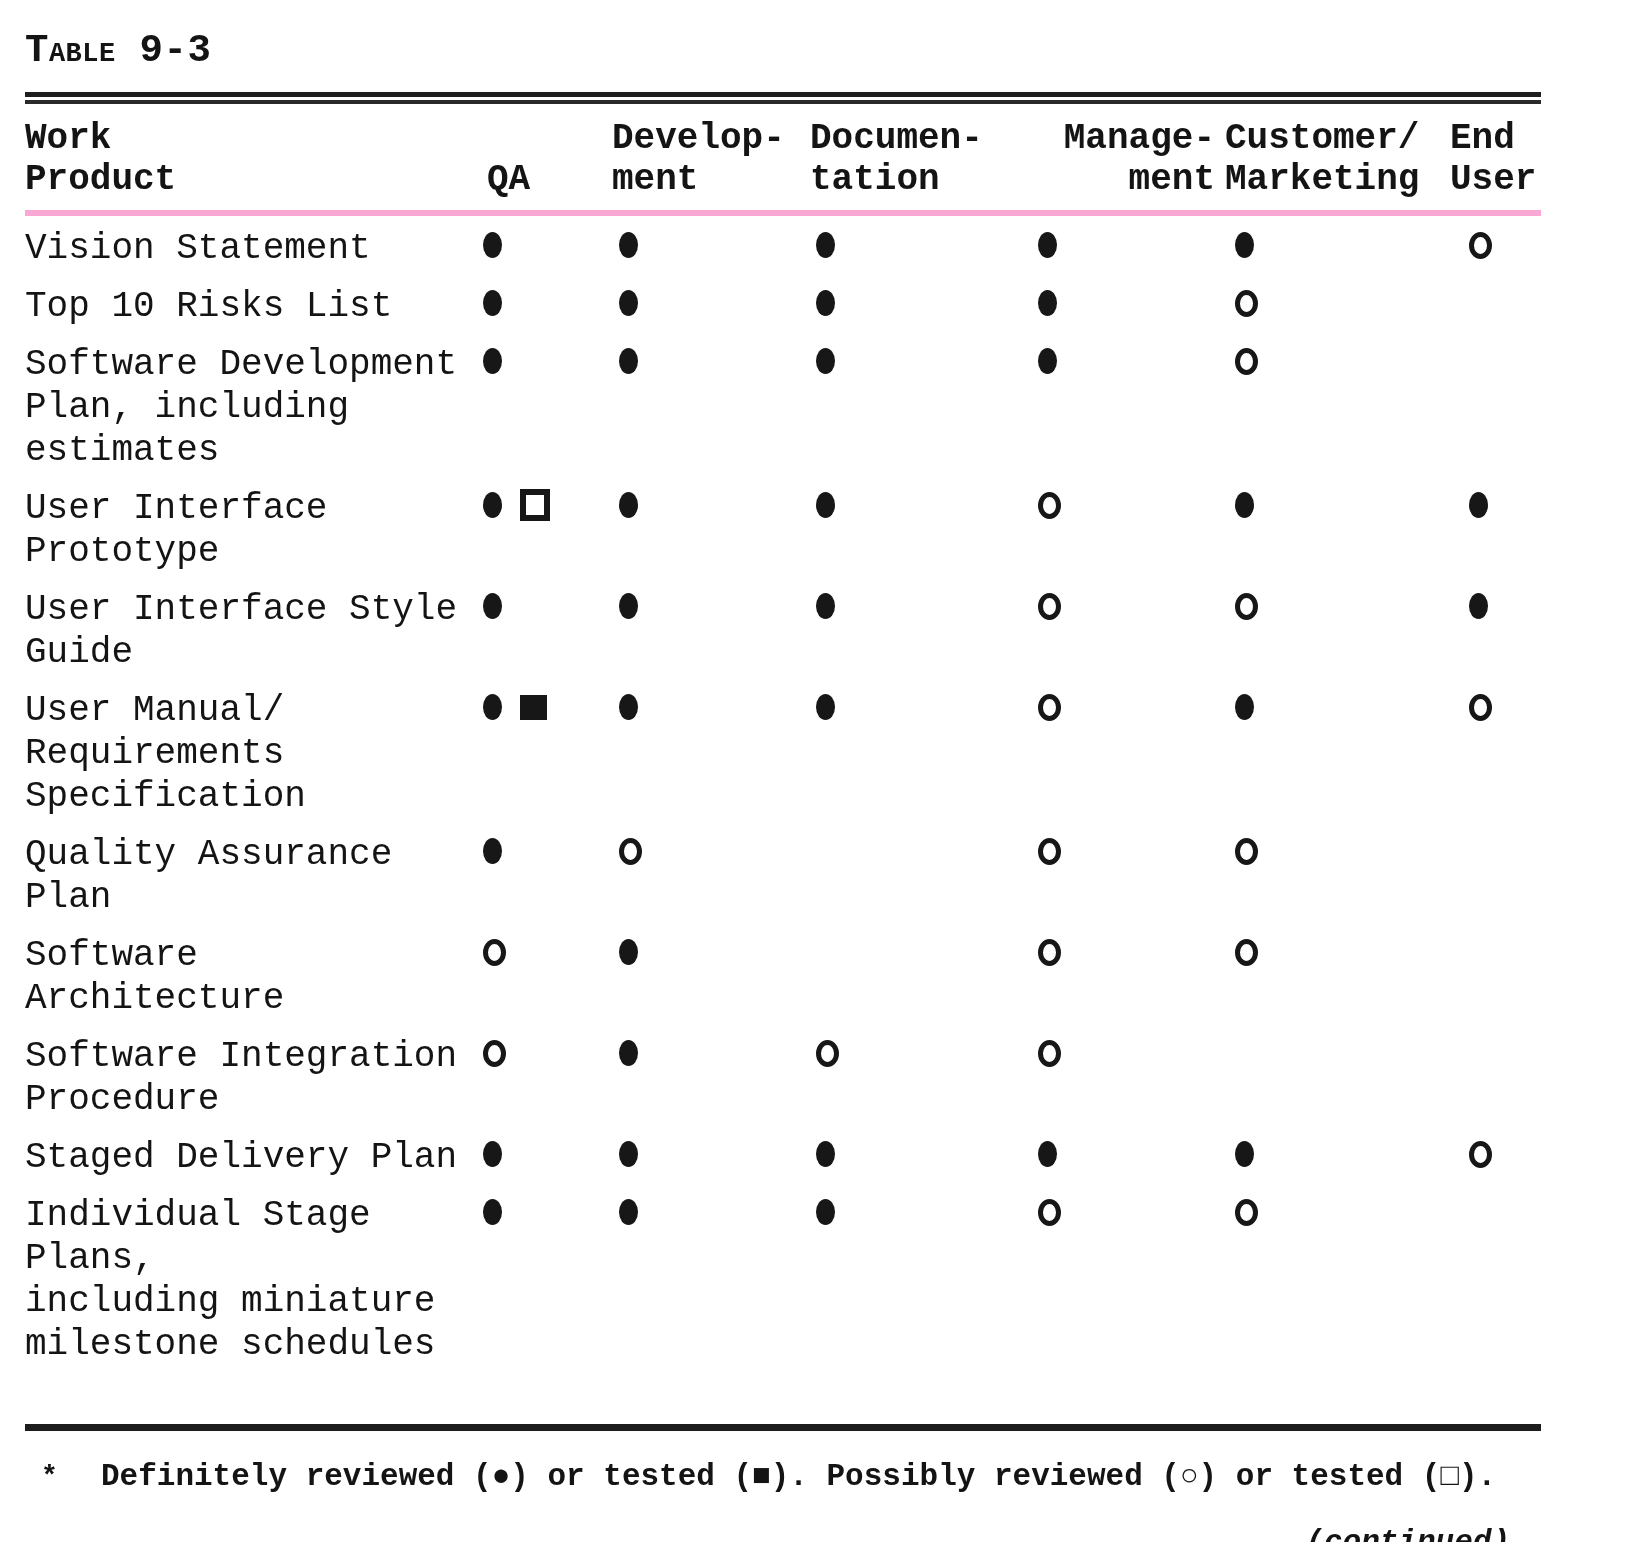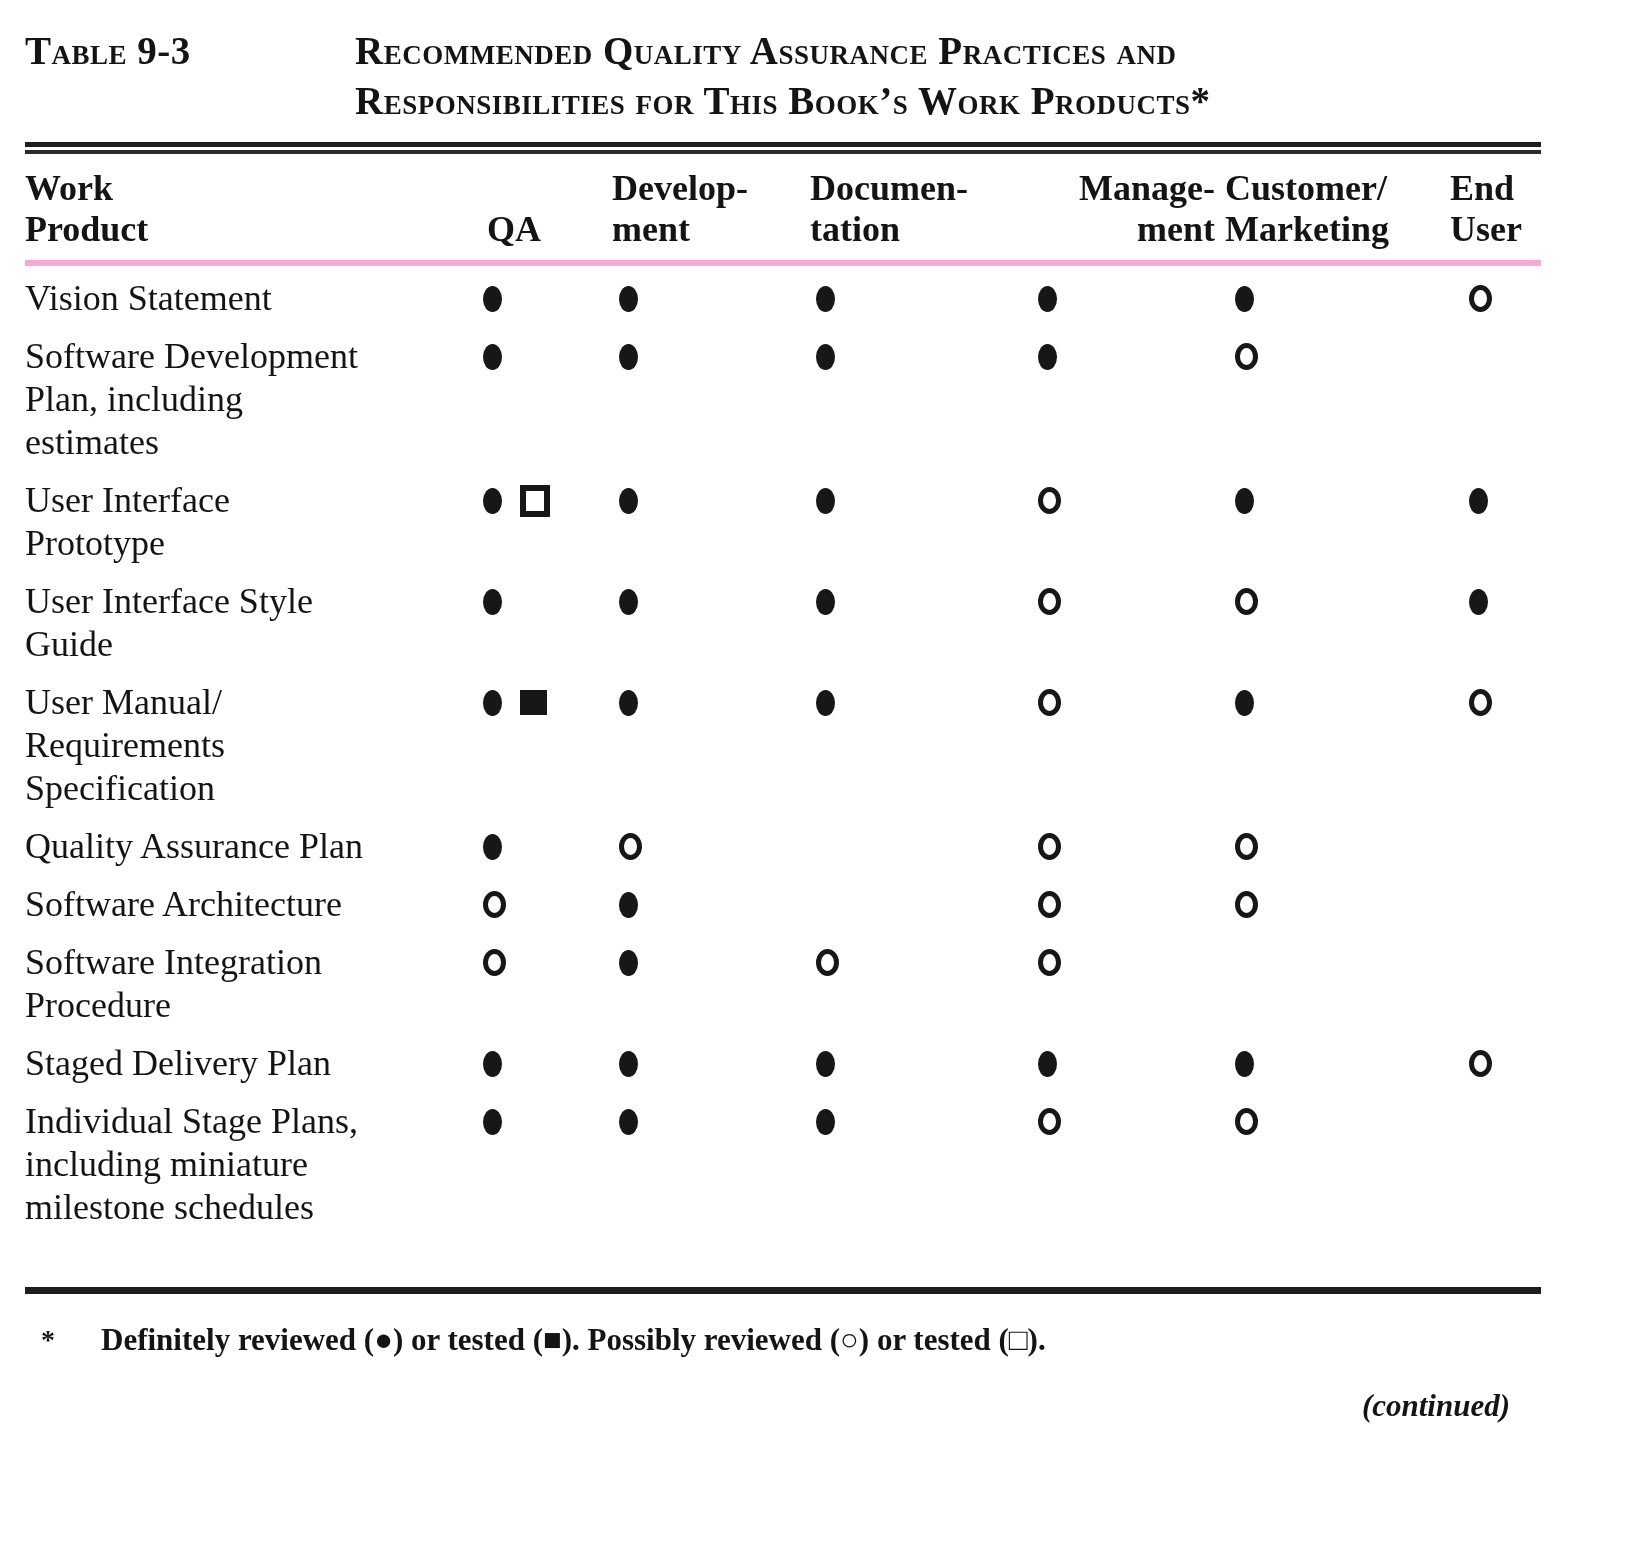--- a/index.html
+++ b/index.html
@@ -7,20 +7,21 @@
     width:1632px; height:1542px; overflow:hidden;
     color:#141414;
     font-family:"Liberation Serif", serif;
     -webkit-font-smoothing:antialiased;
   }
   .page {
     position:relative;
     width:1596px; height:1542px;
     box-sizing:border-box;
     padding:26px 25px 0 25px;
+    font-family:Liberation Mono, monospace;
   }
 
   
   .heading { display:flex; align-items:flex-start; margin-bottom:16px; }
   .table-label {
     width:330px; flex:0 0 330px;
     font-variant:small-caps; font-weight:bold;
     font-size:39px; line-height:50px; letter-spacing:0.5px;
   }
   .table-title {
@@ -108,24 +109,20 @@
     font-weight:bold; font-style:italic; font-size:31px;
   }
 </style>
 </head>
 <body>
 
 <div class="page">
 
   <div class="heading">
     <div class="table-label">Table 9-3</div>
-    <div class="table-title">
-      <div>Recommended Quality Assurance Practices and</div>
-      <div>Responsibilities for This Book’s Work Products*</div>
-    </div>
   </div>
 
   <div class="rule-double"></div>
 
   <table class="qa">
     <colgroup>
       <col class="c-product">
         <col class="c-qa">
         <col class="c-dev">
       <col class="c-doc">
@@ -172,20 +169,31 @@
           </td>
           <td class="sym c1"><span class="mark dot"></span></td>
           <td class="sym c2"><span class="mark dot"></span></td>
           <td class="sym c3"><span class="mark dot"></span></td>
           <td class="sym c4"><span class="mark dot"></span></td>
           <td class="sym c5"><span class="mark dot"></span></td>
           <td class="sym c6"><span class="mark circle"></span></td>
         </tr>
         <tr>
           <td class="product">
+            <div>Top 10 Risks List</div>
+          </td>
+          <td class="sym c1"><span class="mark dot"></span></td>
+          <td class="sym c2"><span class="mark dot"></span></td>
+          <td class="sym c3"><span class="mark dot"></span></td>
+          <td class="sym c4"><span class="mark dot"></span></td>
+          <td class="sym c5"><span class="mark circle"></span></td>
+          <td class="sym c6"></td>
+        </tr>
+        <tr>
+          <td class="product">
             <div>Software Development</div>
             <div>Plan, including</div>
             <div>estimates</div>
           </td>
           <td class="sym c1"><span class="mark dot"></span></td>
           <td class="sym c2"><span class="mark dot"></span></td>
           <td class="sym c3"><span class="mark dot"></span></td>
           <td class="sym c4"><span class="mark dot"></span></td>
           <td class="sym c5"><span class="mark circle"></span></td>
           <td class="sym c6"></td>

